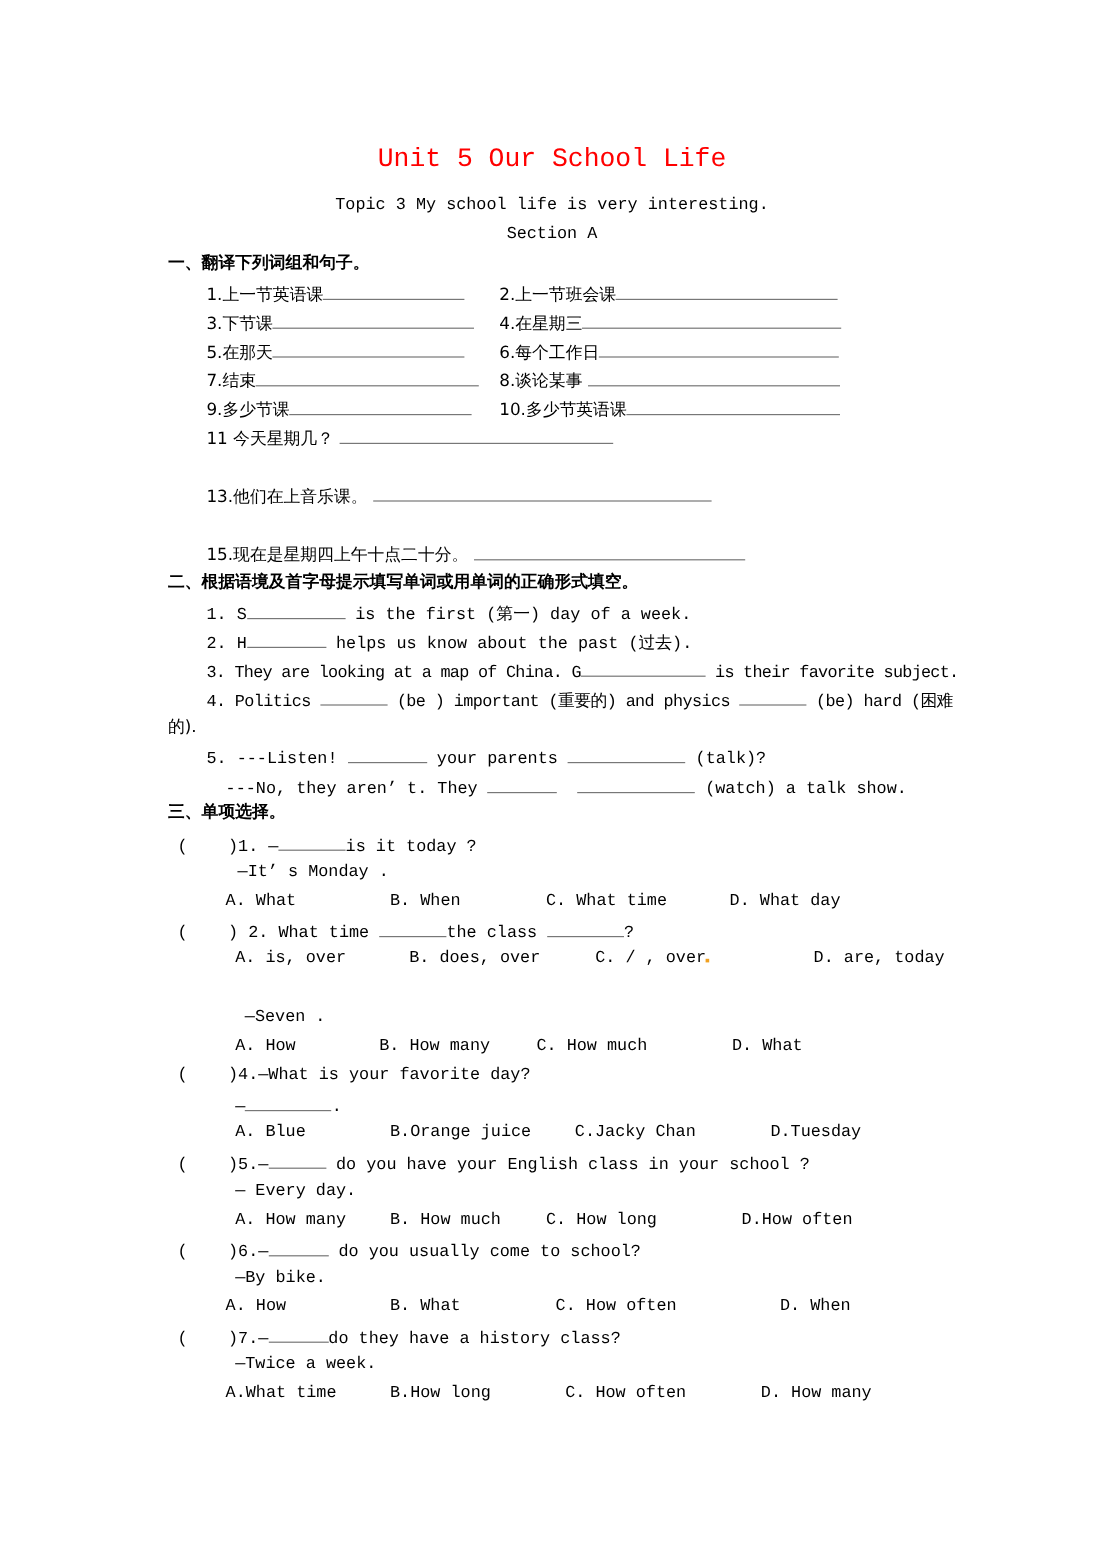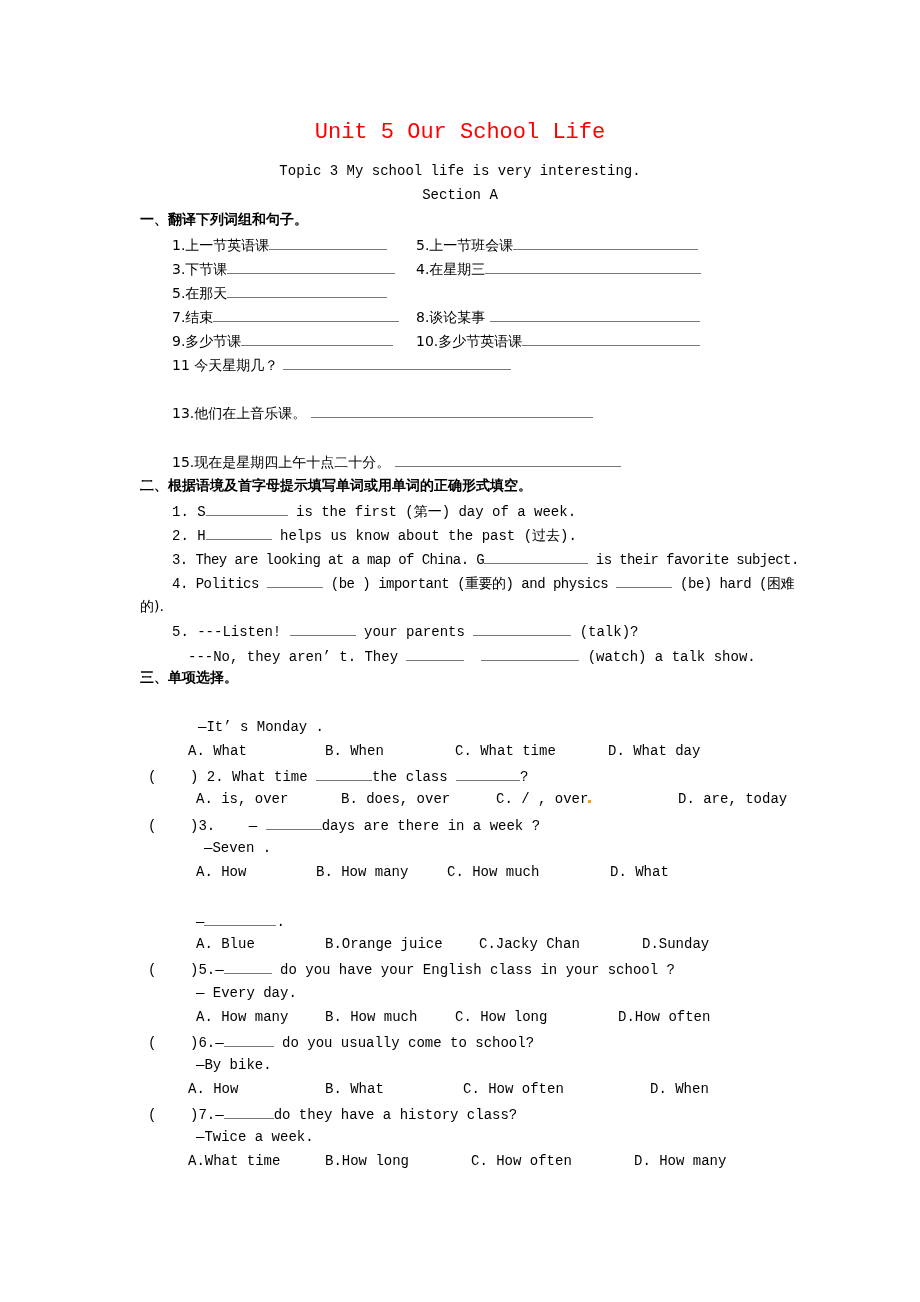--- a/index.html
+++ b/index.html
@@ -23,26 +23,27 @@
 
 <div class="page">
 
   <div class="title">Unit 5 Our School Life</div>
   <div class="sub" style="top:163px">Topic 3 My school life is very interesting.</div>
   <div class="sub" style="top:187px">Section A</div>
 
   <div class="line heading" style="left:140px;top:211px">一、翻译下列词组和句子。</div>
 
   <div class="line cn" style="left:172px;top:235px"><span>1.上一节英语课</span><span class="blank" style="width:118px"></span></div>
-  <div class="line cn" style="left:416px;top:235px"><span>5.上一节班会课</span><span class="blank" style="width:185px"></span></div>
+  <div class="line cn" style="left:416px;top:235px"><span>2.上一节班会课</span><span class="blank" style="width:185px"></span></div>
 
   <div class="line cn" style="left:172px;top:259px"><span>3.下节课</span><span class="blank" style="width:168px"></span></div>
   <div class="line cn" style="left:416px;top:259px"><span>4.在星期三</span><span class="blank" style="width:216px"></span></div>
 
   <div class="line cn" style="left:172px;top:283px"><span>5.在那天</span><span class="blank" style="width:160px"></span></div>
+  <div class="line cn" style="left:416px;top:283px"><span>6.每个工作日</span><span class="blank" style="width:200px"></span></div>
 
   <div class="line cn" style="left:172px;top:307px"><span>7.结束</span><span class="blank" style="width:186px"></span></div>
   <div class="line cn" style="left:416px;top:307px"><span>8.谈论某事</span> <span class="blank" style="width:210px"></span></div>
 
   <div class="line cn" style="left:172px;top:331px"><span>9.多少节课</span><span class="blank" style="width:152px"></span></div>
   <div class="line cn" style="left:416px;top:331px"><span>10.多少节英语课</span><span class="blank" style="width:178px"></span></div>
 
   <div class="line cn" style="left:172px;top:355px"><span>11 今天星期几？</span> <span class="blank" style="width:228px"></span></div>
   <div class="line cn" style="left:172px;top:403px"><span>13.他们在上音乐课。</span> <span class="blank" style="width:282px"></span></div>
   <div class="line cn" style="left:172px;top:452px"><span>15.现在是星期四上午十点二十分。</span> <span class="blank" style="width:226px"></span></div>
@@ -53,44 +54,45 @@
   <div class="line" style="left:172px;top:525px"><span>2. H</span><span class="blank" style="width:66px"></span><span> helps us know about the past (过去).</span></div>
   <div class="line" style="left:172px;top:549px;letter-spacing:-0.6px"><span>3. They are looking at a map of China. G</span><span class="blank" style="width:104px"></span><span> is their favorite subject.</span></div>
   <div class="line" style="left:172px;top:573px;letter-spacing:-0.5px"><span>4. Politics </span><span class="blank" style="width:56px"></span><span> (be ) important (重要的) and physics </span><span class="blank" style="width:56px"></span><span> (be) hard (困难</span></div>
   <div class="line cn" style="left:140px;top:597px">的).</div>
 
   <div class="line" style="left:172px;top:621px"><span>5. ---Listen! </span><span class="blank" style="width:66px"></span><span> your parents </span><span class="blank" style="width:98px"></span><span> (talk)?</span></div>
   <div class="line" style="left:188px;top:646px"><span>---No, they aren’ t. They </span><span class="blank" style="width:58px"></span>  <span class="blank" style="width:98px"></span><span> (watch) a talk show.</span></div>
 
   <div class="line heading" style="left:140px;top:669px">三、单项选择。</div>
 
+  <div class="line" style="left:148px;top:694px"><span>(    )1. —</span><span class="blank" style="width:56px"></span><span>is it today ?</span></div>
   <div class="line" style="left:198px;top:718px">—It’ s Monday .</div>
   <div class="line" style="left:188px;top:742px">A. What</div>
   <div class="line" style="left:325px;top:742px">B. When</div>
   <div class="line" style="left:455px;top:742px">C. What time</div>
   <div class="line" style="left:608px;top:742px">D. What day</div>
 
   <div class="line" style="left:148px;top:766px"><span>(    ) 2. What time </span><span class="blank" style="width:56px"></span><span>the class </span><span class="blank" style="width:64px"></span><span>?</span></div>
   <div class="line" style="left:196px;top:790px">A. is, over</div>
   <div class="line" style="left:341px;top:790px">B. does, over</div>
   <div class="line" style="left:496px;top:790px"><span>C. / , over</span><span class="dot"></span></div>
   <div class="line" style="left:678px;top:790px">D. are, today</div>
 
-  <div class="line" style="left:148px;top:815px"><span>(    )3.    — </span><span class="blank" style="width:56px"></span><span>days are there in a week ?</span></div>
   <div class="line" style="left:204px;top:839px">—Seven .</div>
   <div class="line" style="left:196px;top:863px">A. How</div>
   <div class="line" style="left:316px;top:863px">B. How many</div>
   <div class="line" style="left:447px;top:863px">C. How much</div>
   <div class="line" style="left:610px;top:863px">D. What</div>
 
+  <div class="line" style="left:148px;top:887px">(    )4.—What is your favorite day?</div>
   <div class="line" style="left:196px;top:911px"><span>—</span><span class="blank" style="width:72px"></span>.</div>
   <div class="line" style="left:196px;top:935px">A. Blue</div>
   <div class="line" style="left:325px;top:935px">B.Orange juice</div>
   <div class="line" style="left:479px;top:935px">C.Jacky Chan</div>
-  <div class="line" style="left:642px;top:935px">D.Sunday</div>
+  <div class="line" style="left:642px;top:935px">D.Tuesday</div>
 
   <div class="line" style="left:148px;top:959px"><span>(    )5.—</span><span class="blank" style="width:48px"></span><span> do you have your English class in your school ?</span></div>
   <div class="line" style="left:196px;top:984px">— Every day.</div>
   <div class="line" style="left:196px;top:1008px">A. How many</div>
   <div class="line" style="left:325px;top:1008px">B. How much</div>
   <div class="line" style="left:455px;top:1008px">C. How long</div>
   <div class="line" style="left:618px;top:1008px">D.How often</div>
 
   <div class="line" style="left:148px;top:1032px"><span>(    )6.—</span><span class="blank" style="width:50px"></span><span> do you usually come to school?</span></div>
   <div class="line" style="left:196px;top:1056px">—By bike.</div>

